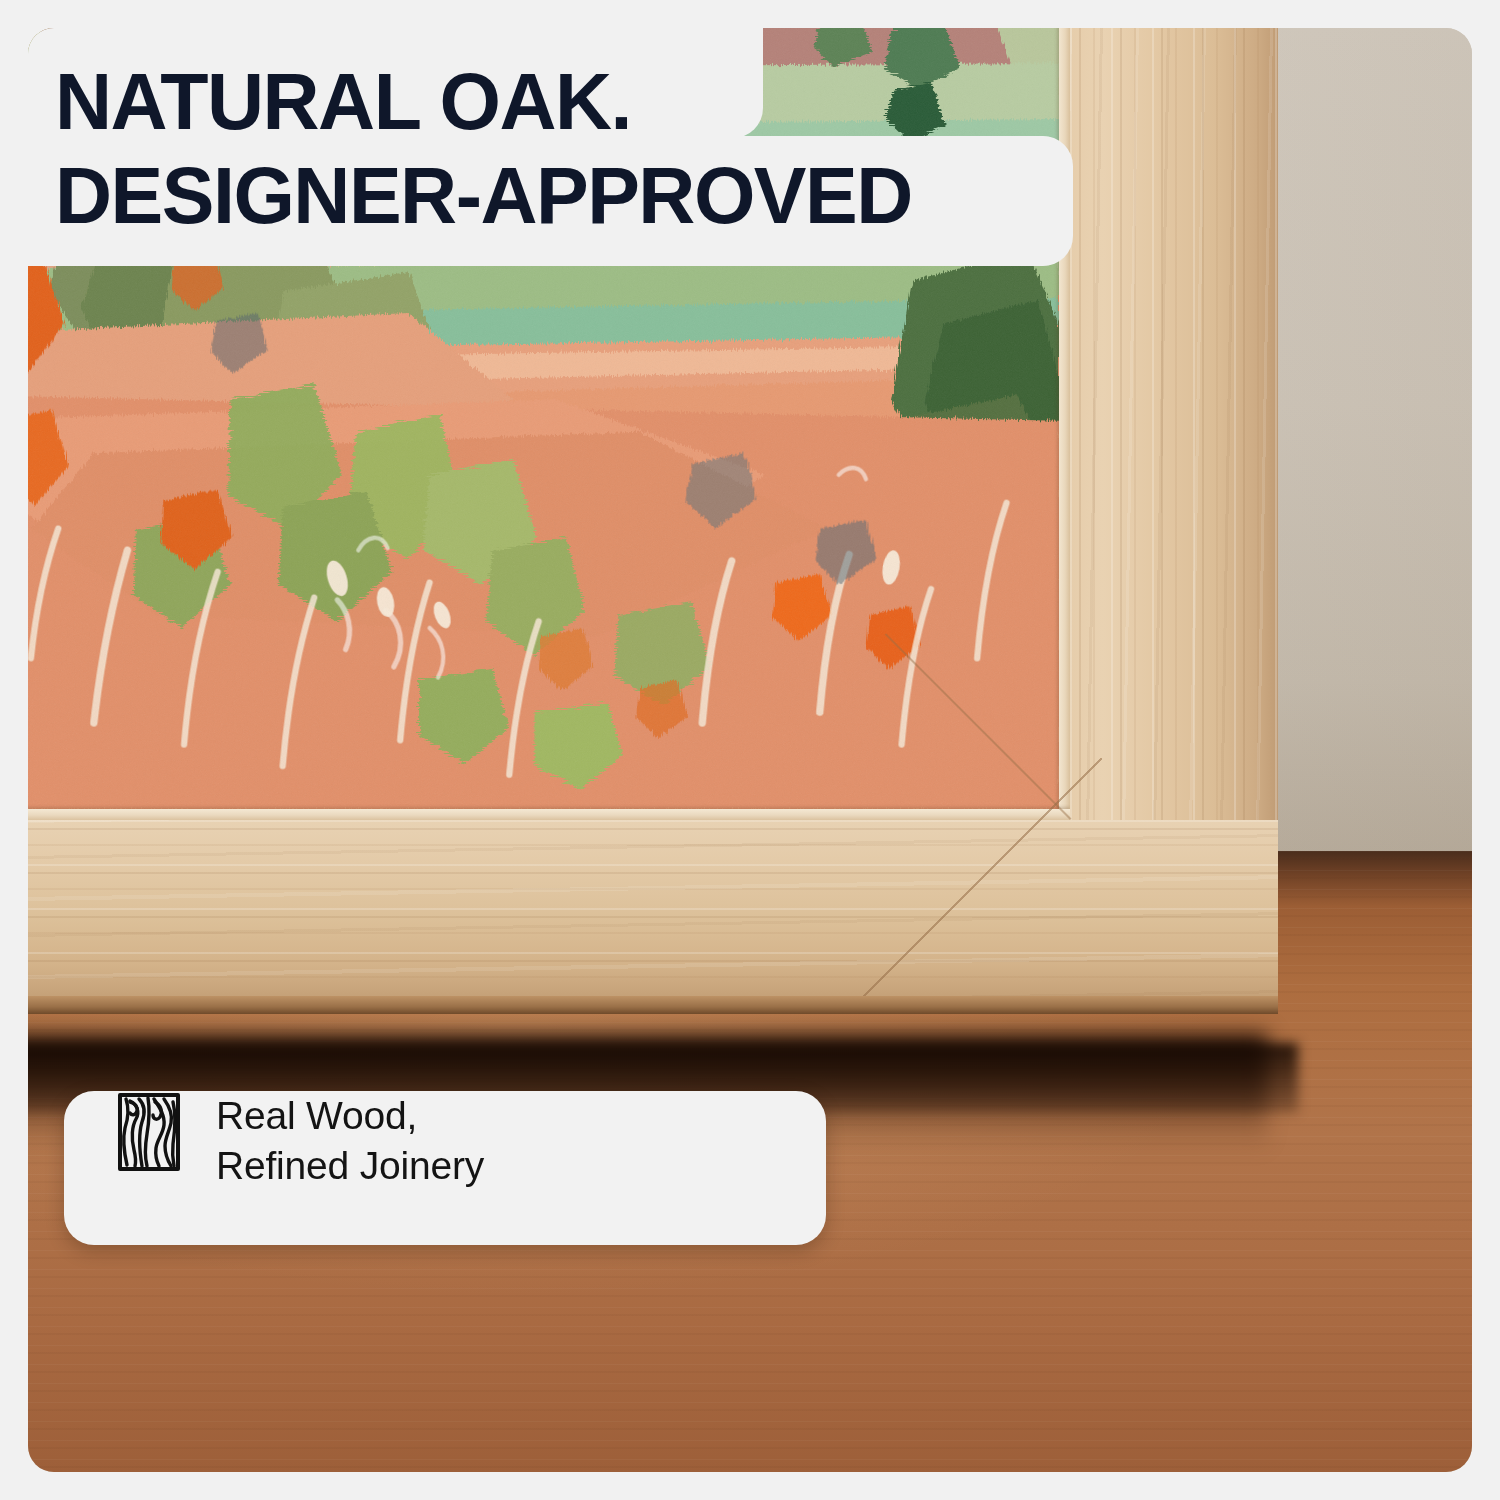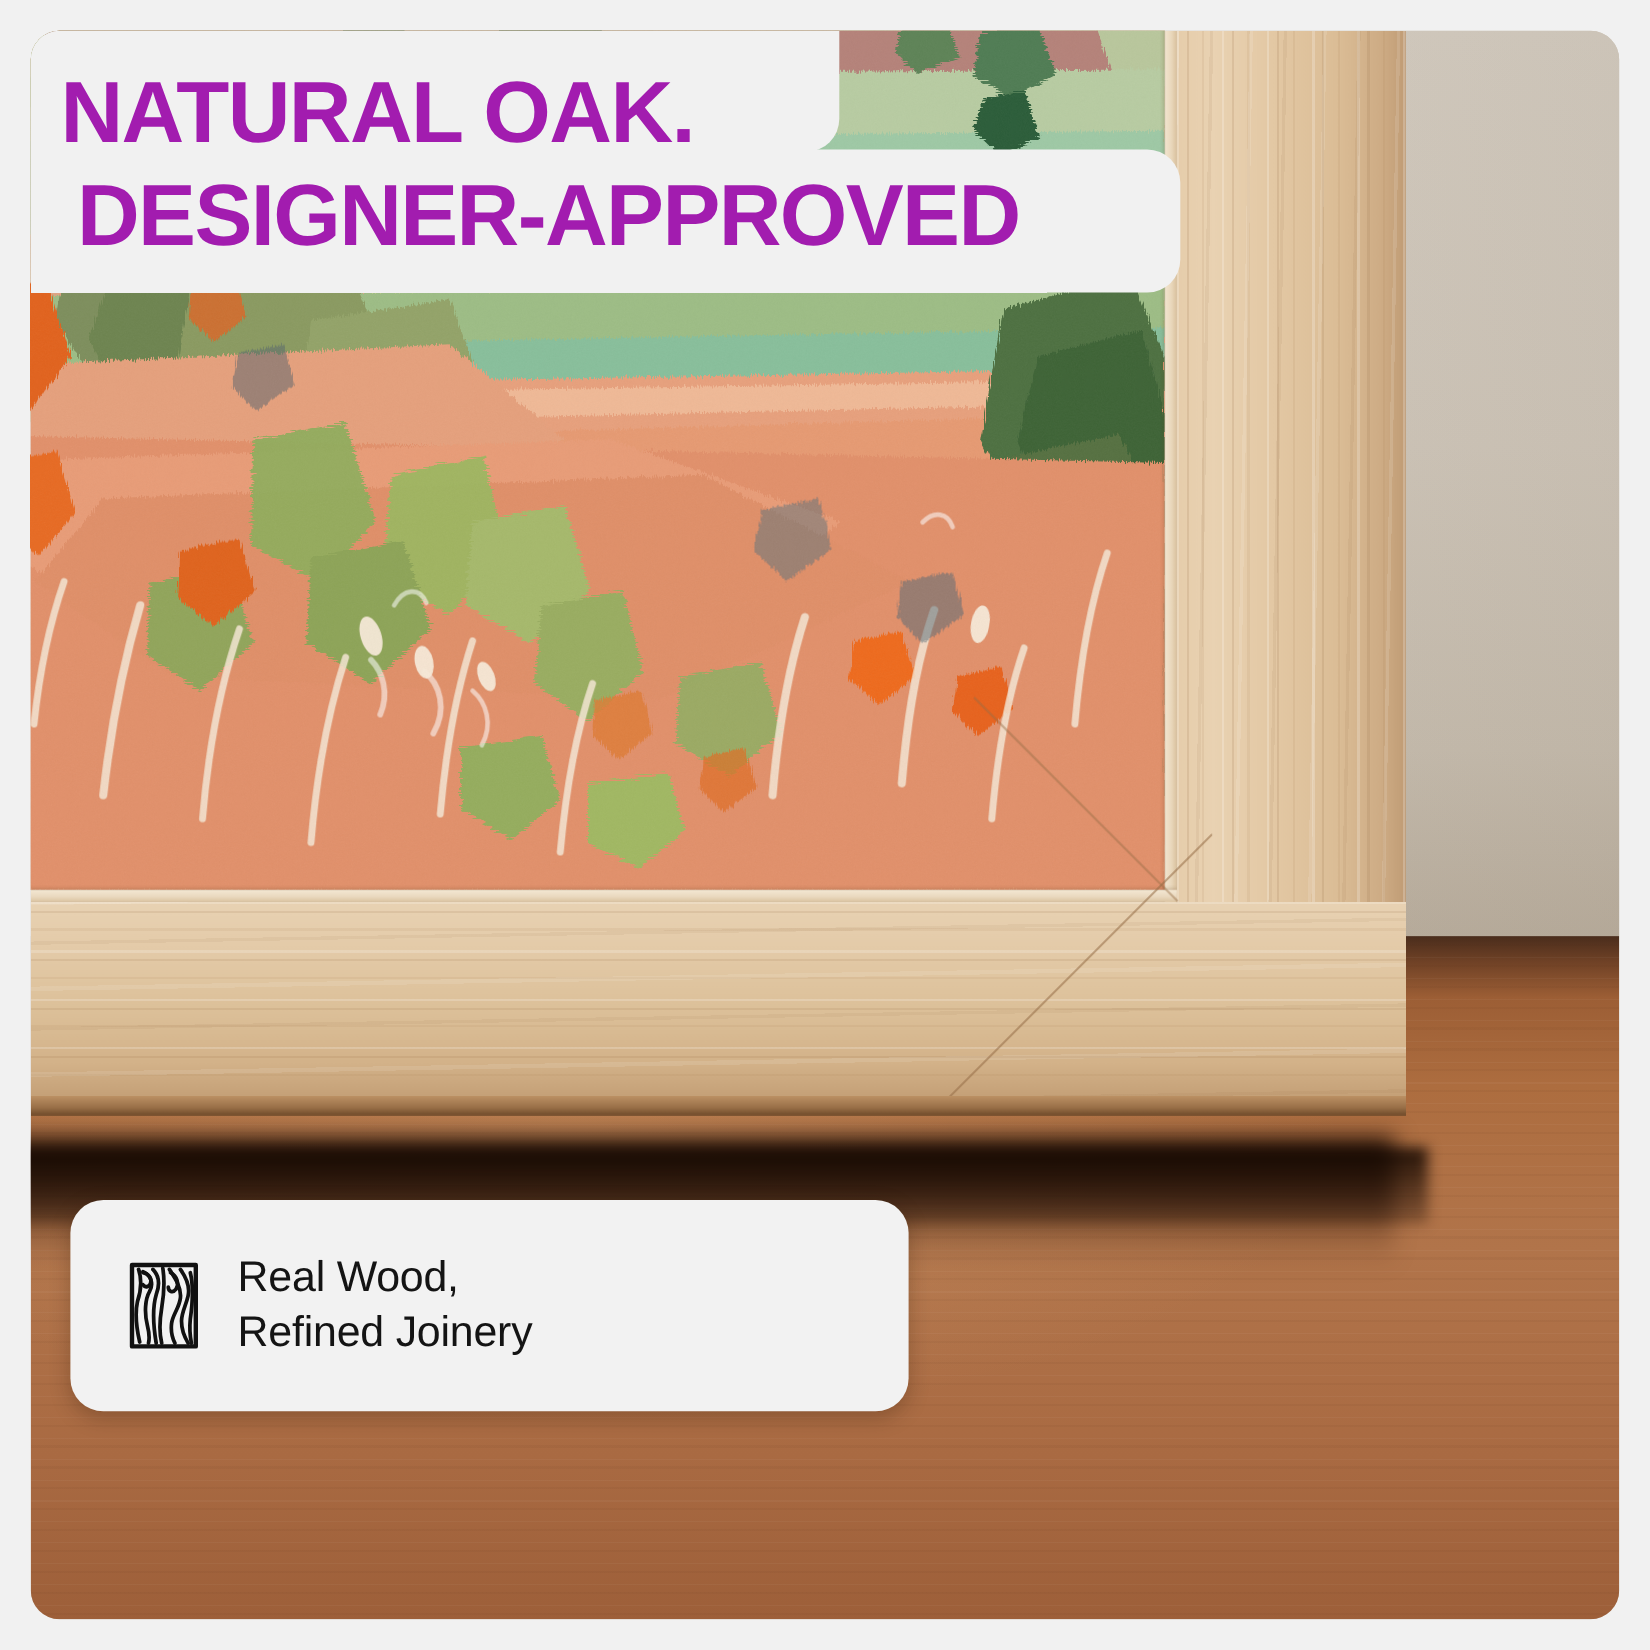--- a/index.html
+++ b/index.html
@@ -157,31 +157,31 @@
     position:absolute;left:-40px;top:-40px;width:775px;height:150px;
     background:#f1f1f1;border-bottom-right-radius:30px;
   }
   .hl-row2{
     position:absolute;left:-40px;top:108px;width:1085px;height:130px;
     background:#f1f1f1;border-bottom-right-radius:30px;border-top-right-radius:30px;
   }
   .hl-text{
     position:absolute;left:27px;top:0px;
     font-size:79px;line-height:96px;font-weight:700;
-    letter-spacing:-1.5px;color:#a21caf;white-space:pre;
+    letter-spacing:-1.5px;color:#0f172a;white-space:pre;
   }
   .hl-l1{position:absolute;left:27px;top:26px;}
-  .hl-l2{position:absolute;left:27px;top:120px;margin-left:15px;}
+  .hl-l2{position:absolute;left:27px;top:120px;}
 
   
   .badges{position:absolute;left:36px;top:1063px;width:762px;}
   .badge{
-    position:relative;width:762px;height:192px;
+    position:relative;width:762px;height:154px;
     background:#f2f2f2;border-radius:30px;
-    display:flex;align-items:center;
+    display:flex;align-items:flex-start;
     box-shadow:0 6px 18px rgba(40,18,5,.26);
     margin-bottom:33px;
   }
   .badge .bicon{
     width:74px;height:82px;margin-left:48px;margin-right:30px;
     flex:none;display:flex;align-items:center;justify-content:center;
   }
   .badge .btext{
     font-size:39px;line-height:50px;color:#141414;
     letter-spacing:-.2px;white-space:pre-line;

